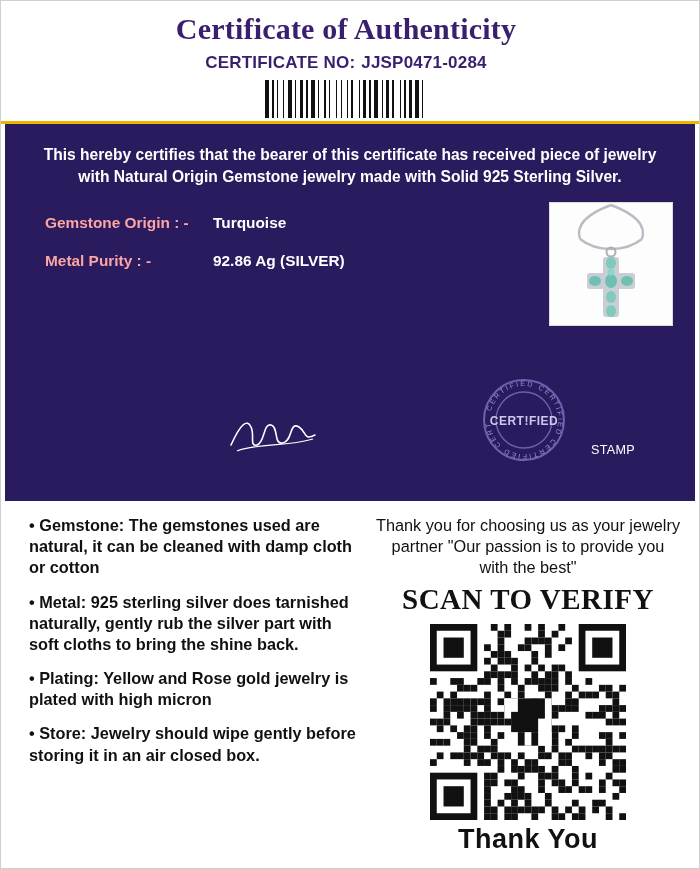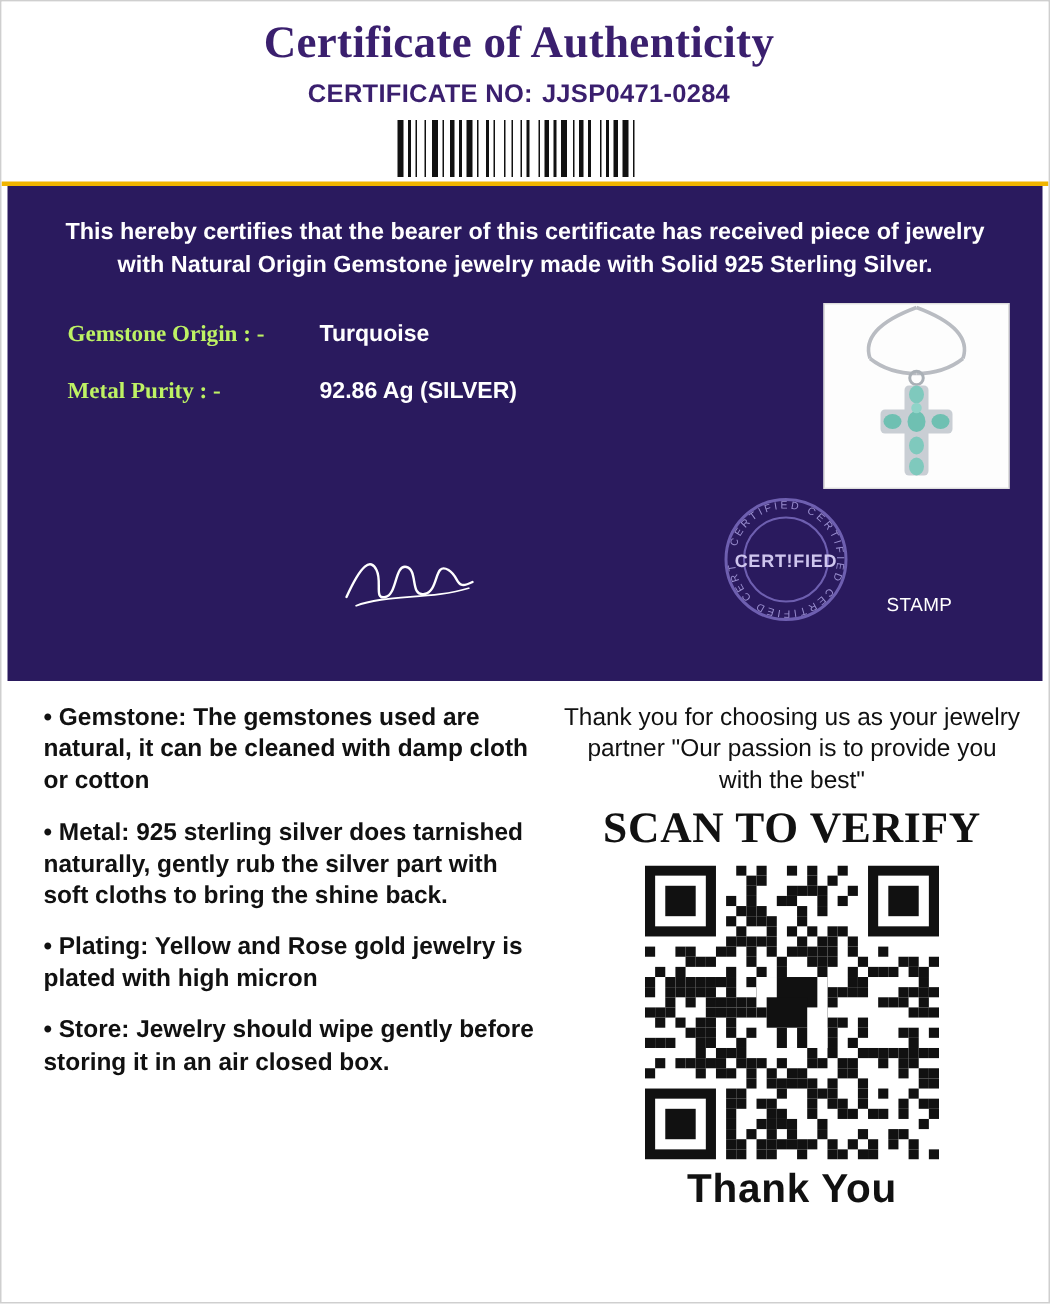--- a/index.html
+++ b/index.html
@@ -115,21 +115,21 @@
     display: block;
     background: #111111;
     margin-right: 1px;
   }
 
   
   .panel {
     position: relative;
     margin: 0 4px;
     background: #2a1a5e;
-    height: 330px;
+    height: 377px;
     box-sizing: border-box;
     padding: 18px 22px 0 22px;
     overflow: hidden;
   }
   .panel-statement {
     color: #ffffff;
     font-size: 15.6px;
     font-weight: bold;
     text-align: center;
     line-height: 1.42;
@@ -138,25 +138,24 @@
   .fields {
     margin-top: 26px;
     padding-left: 18px;
   }
   .field-row {
     display: flex;
     align-items: baseline;
     margin-bottom: 20px;
   }
   .field-label {
-    color: #bef264;
+    color: #fca5a5;
     font-size: 15.4px;
     font-weight: bold;
     width: 168px;
-    font-family: Liberation Serif, serif;
   }
   .field-value {
     color: #ffffff;
     font-size: 15.4px;
     font-weight: bold;
   }
   .photo {
     position: absolute;
     right: 22px;
     top: 78px;

